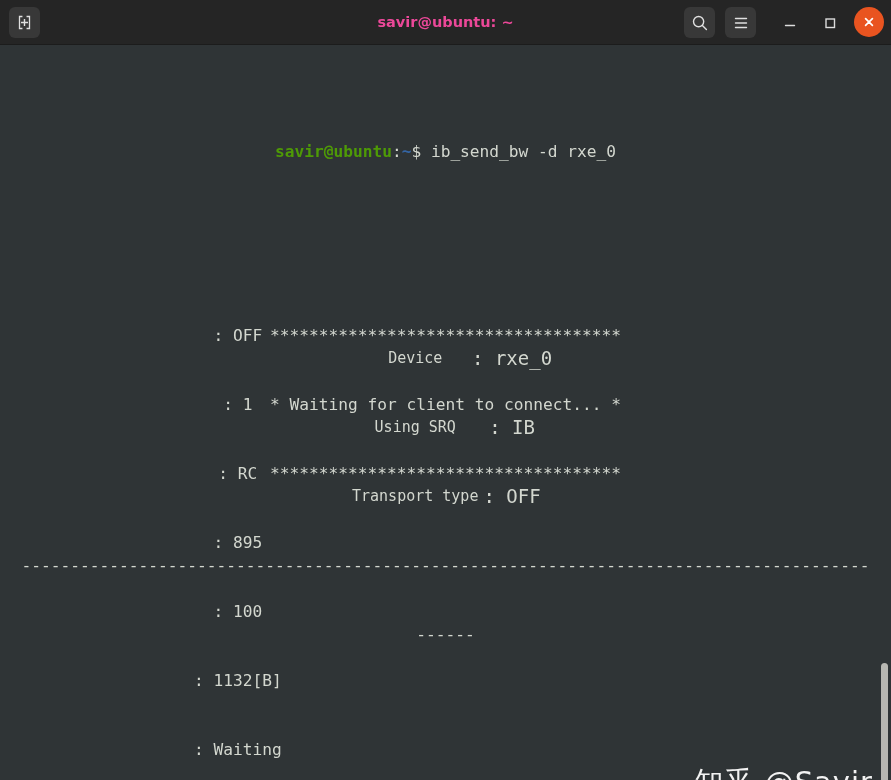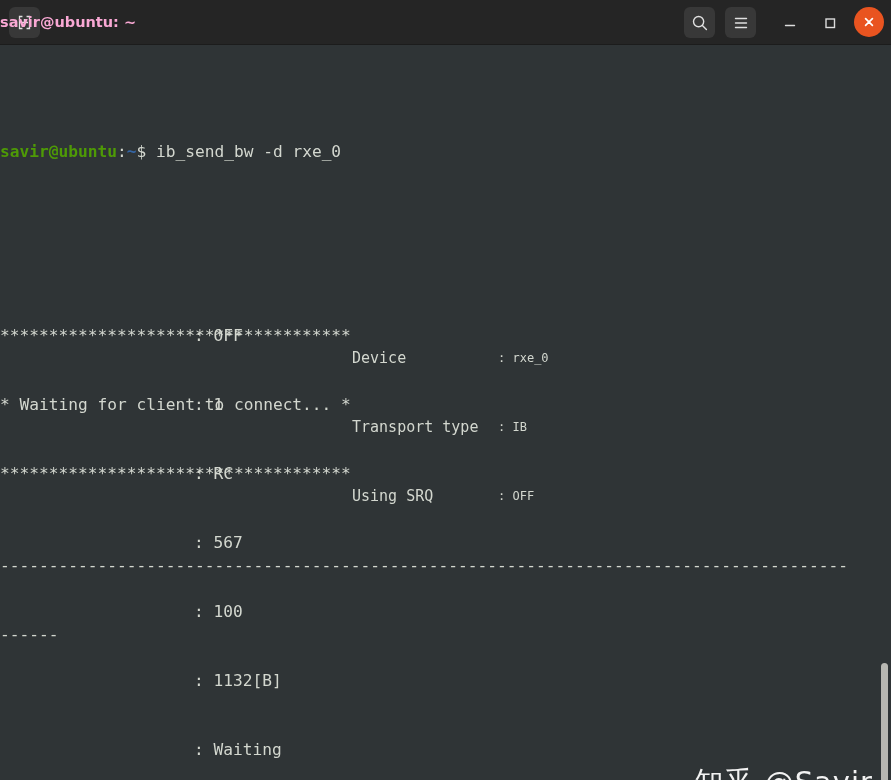--- a/index.html
+++ b/index.html
@@ -55,37 +55,39 @@
     height: 30px;
     border-radius: 50%;
     background: #e95420;
   }
   #title-text {
     position: absolute;
     left: 0; top: 0;
     width: 891px;
     height: 45px;
     line-height: 45px;
-    color: #f9a8d4;
+    text-align: center;
+    color: #ec4899;
     font-family: "DejaVu Sans", "Liberation Sans", sans-serif;
     font-size: 14.5px;
     font-weight: bold;
     pointer-events: none;
   }
   .ico { display: block; }
 
   
   #terminal {
     position: absolute;
     left: 0;
     top: 45px;
     width: 891px;
     height: 735px;
     background: #2f3436;
     overflow: hidden;
+    text-align: center;
   }
   #screen {
     position: absolute;
     left: 0;
     top: 3px;
     width: 891px;
     font-family: "DejaVu Sans Mono", "Liberation Mono", monospace;
     font-size: 16.2px;
     line-height: 23px;
     letter-spacing: 0px;
@@ -222,40 +224,40 @@
 
       
       
 
       
     </div>
 
     <div id="config-right-col" style="position:absolute;left:352px;top:3px;font-family:'DejaVu Sans Mono','Liberation Mono',monospace;font-size:15px;line-height:23px;color:#d3d7cf;white-space:pre;">
       <div style="height:207px"></div>
       <div class="ln"><span>Device</span></div>
+      <div class="ln"><span>Using SRQ</span></div>
       <div class="ln"><span>Transport type</span></div>
-      <div class="ln"><span>Using SRQ</span></div>
     </div>
 
     <div id="config-left-vals" style="position:absolute;left:194px;top:3px;font-family:'DejaVu Sans Mono','Liberation Mono',monospace;font-size:16.2px;line-height:23px;color:#d3d7cf;white-space:pre;">
       <div style="height:184px"></div>
       <div class="ln">: <span>OFF</span></div>
       <div class="ln">: <span>1</span></div>
       <div class="ln">: <span>RC</span></div>
-      <div class="ln">: <span>567</span></div>
+      <div class="ln">: <span>895</span></div>
       <div class="ln">: <span>100</span></div>
       <div class="ln">: <span>1132[B]</span></div>
       <div class="ln">: <span>Waiting</span></div>
       
       
       
       
     </div>
 
-    <div id="config-right-vals" style="position:absolute;left:498px;top:3px;font-family:'DejaVu Sans Mono','Liberation Mono',monospace;font-size:12px;line-height:23px;color:#d3d7cf;white-space:pre;">
+    <div id="config-right-vals" style="position:absolute;left:472px;top:3px;font-family:'DejaVu Sans Mono','Liberation Mono',monospace;font-size:19px;line-height:23px;color:#d3d7cf;white-space:pre;">
       <div style="height:207px"></div>
       <div class="ln">: <span>rxe_0</span></div>
       <div class="ln">: <span>IB</span></div>
       <div class="ln">: <span>OFF</span></div>
     </div>
 
     <div id="watermark-main">知乎 @Savir</div>
 
   </div>
 

